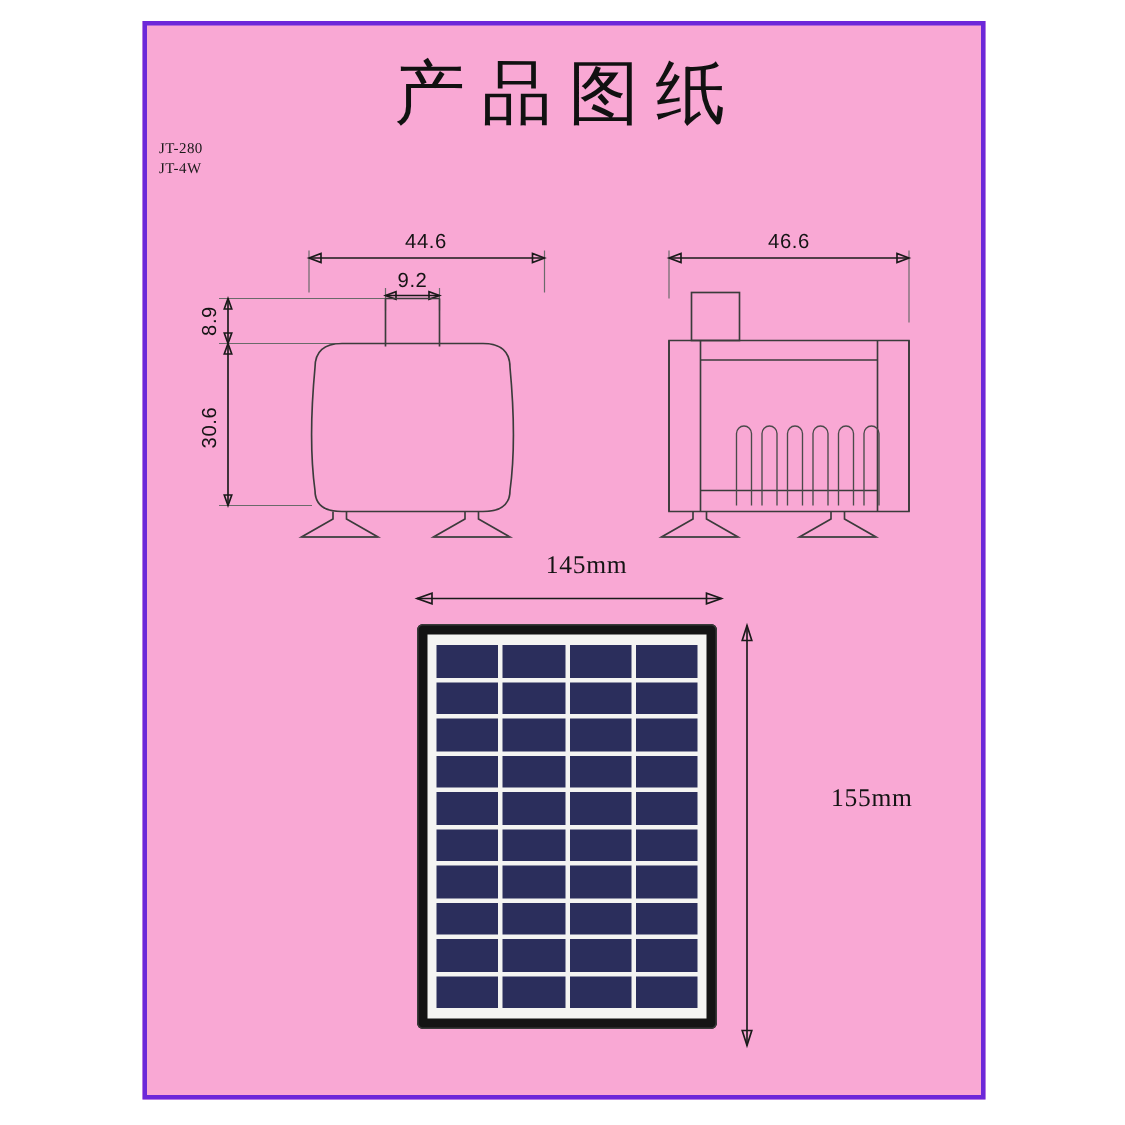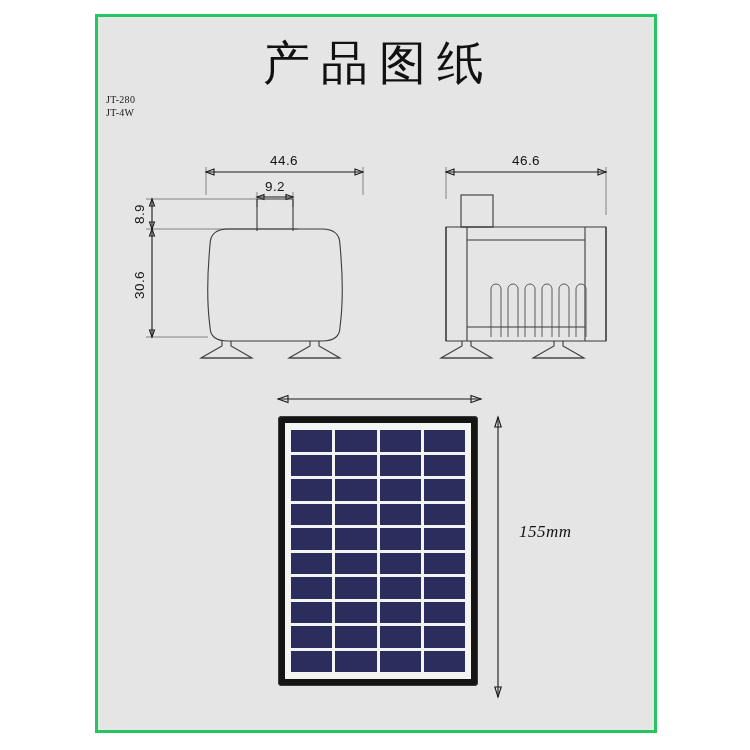--- a/index.html
+++ b/index.html
@@ -23,23 +23,23 @@
     background: #ffffff;
   }
 
   
   #frame {
     position: absolute;
     left: 95px;
     top: 14px;
     width: 562px;
     height: 719px;
-    border: 3px solid #22c55e;
+    border: 3px solid #6d28d9;
     box-sizing: border-box;
-    background: #e5e5e5;
+    background: #f9a8d4;
   }
 
   
   #title {
     position: absolute;
     left: 0;
     top: 22px;
     width: 562px;
     text-align: center;
     font-size: 47px;
@@ -91,23 +91,22 @@
 
   
   #dim-145-text {
     left: 0; top: 0;
     width: 562px;
     text-align: center;
     padding-left: 24px;
     box-sizing: border-box;
   }
   #dim-155-text {
-    left: 421px;
+    left: 456px;
     top: 155px;
-    font-style: italic;
   }
 
   #solar-panel {
     position: absolute;
     left: 180px;
     top: 49px;
     width: 200px;
     height: 270px;
     background: #141414;
     border-radius: 4px;
@@ -276,20 +275,21 @@
             <path class="ln" d="M456 204 L456 209 L435 221 L486 221 L465 209 L465 204"></path>
             <path class="ln-thin" d="M435 221 L486 221"></path>
           </g>
         </g>
 
       </svg>
     </div>
 
     <div id="panel-block">
 
+      <div class="dim-text" id="dim-145-text">145mm</div>
 
       <div class="dim-text" id="dim-155-text">155mm</div>
 
       <svg width="562" height="350" viewBox="0 0 562 350" style="position:absolute;left:0;top:0;">
 
         <g>
           <line class="dimline" x1="180" y1="32" x2="383" y2="32"></line>
           <path class="dimline" d="M180 32 L190 28.5 L190 35.5 Z" fill="#1a1a1a"></path>
           <path class="dimline" d="M383 32 L373 28.5 L373 35.5 Z" fill="#1a1a1a"></path>
         </g>

